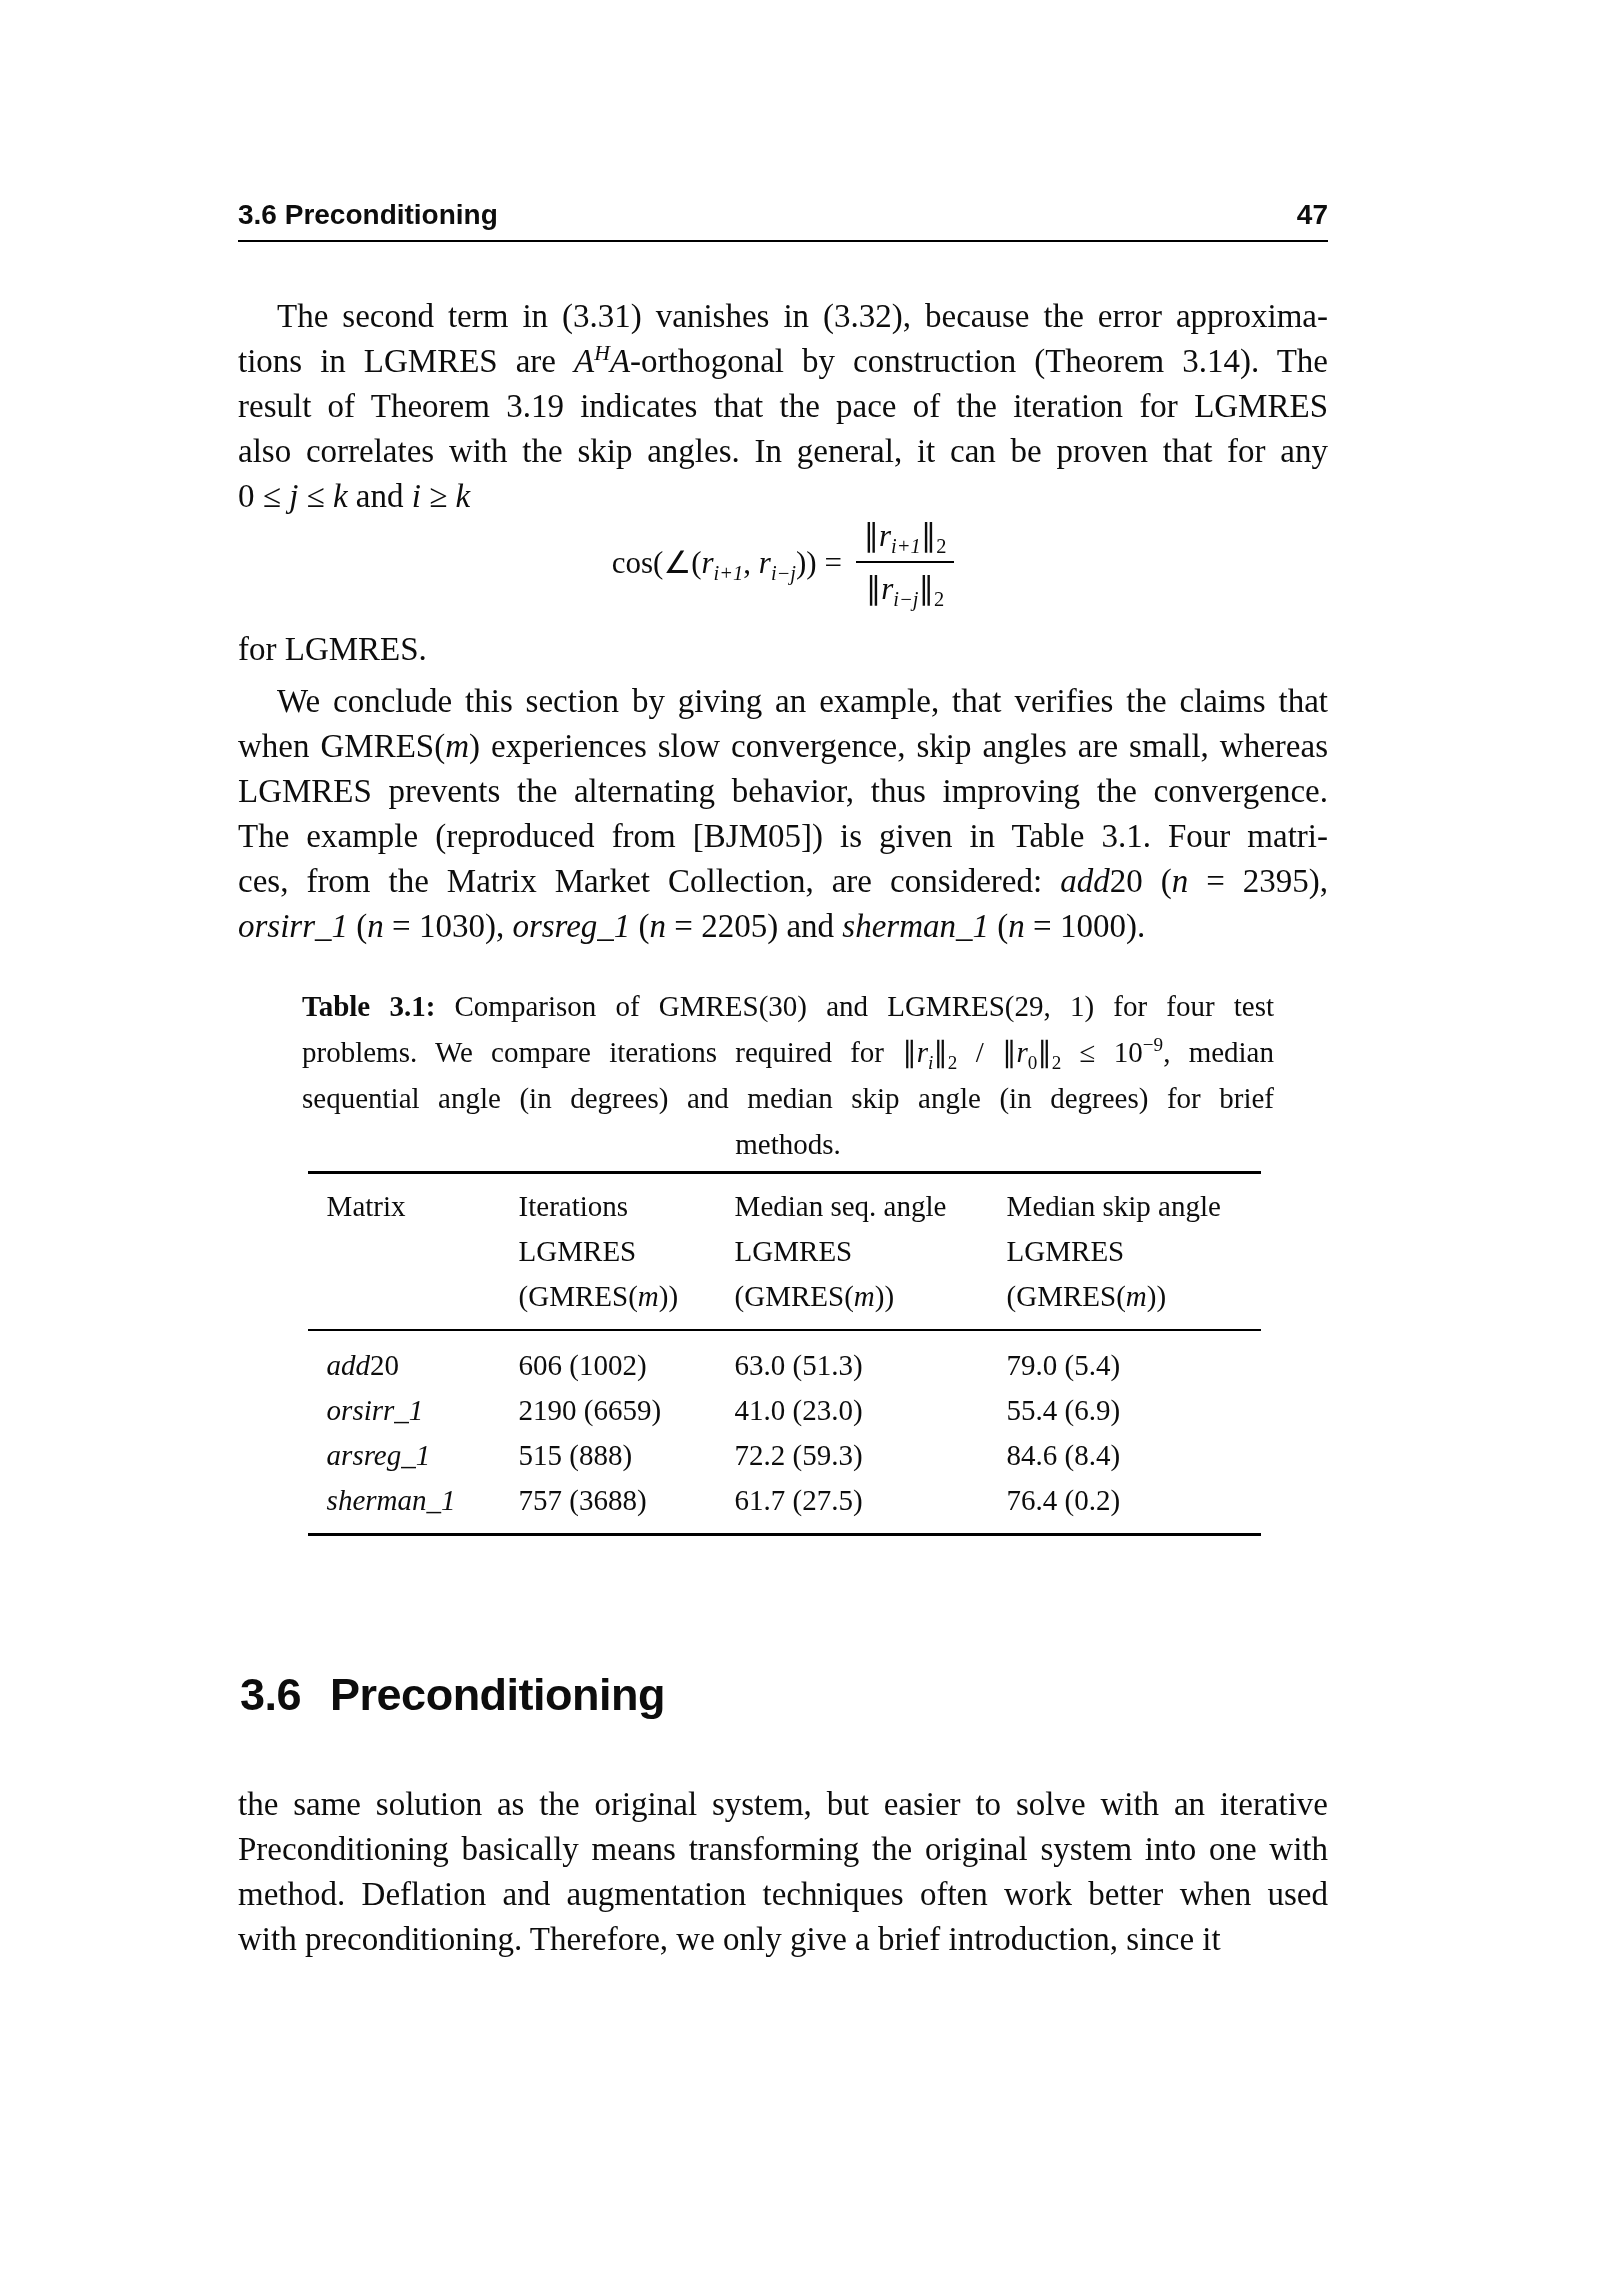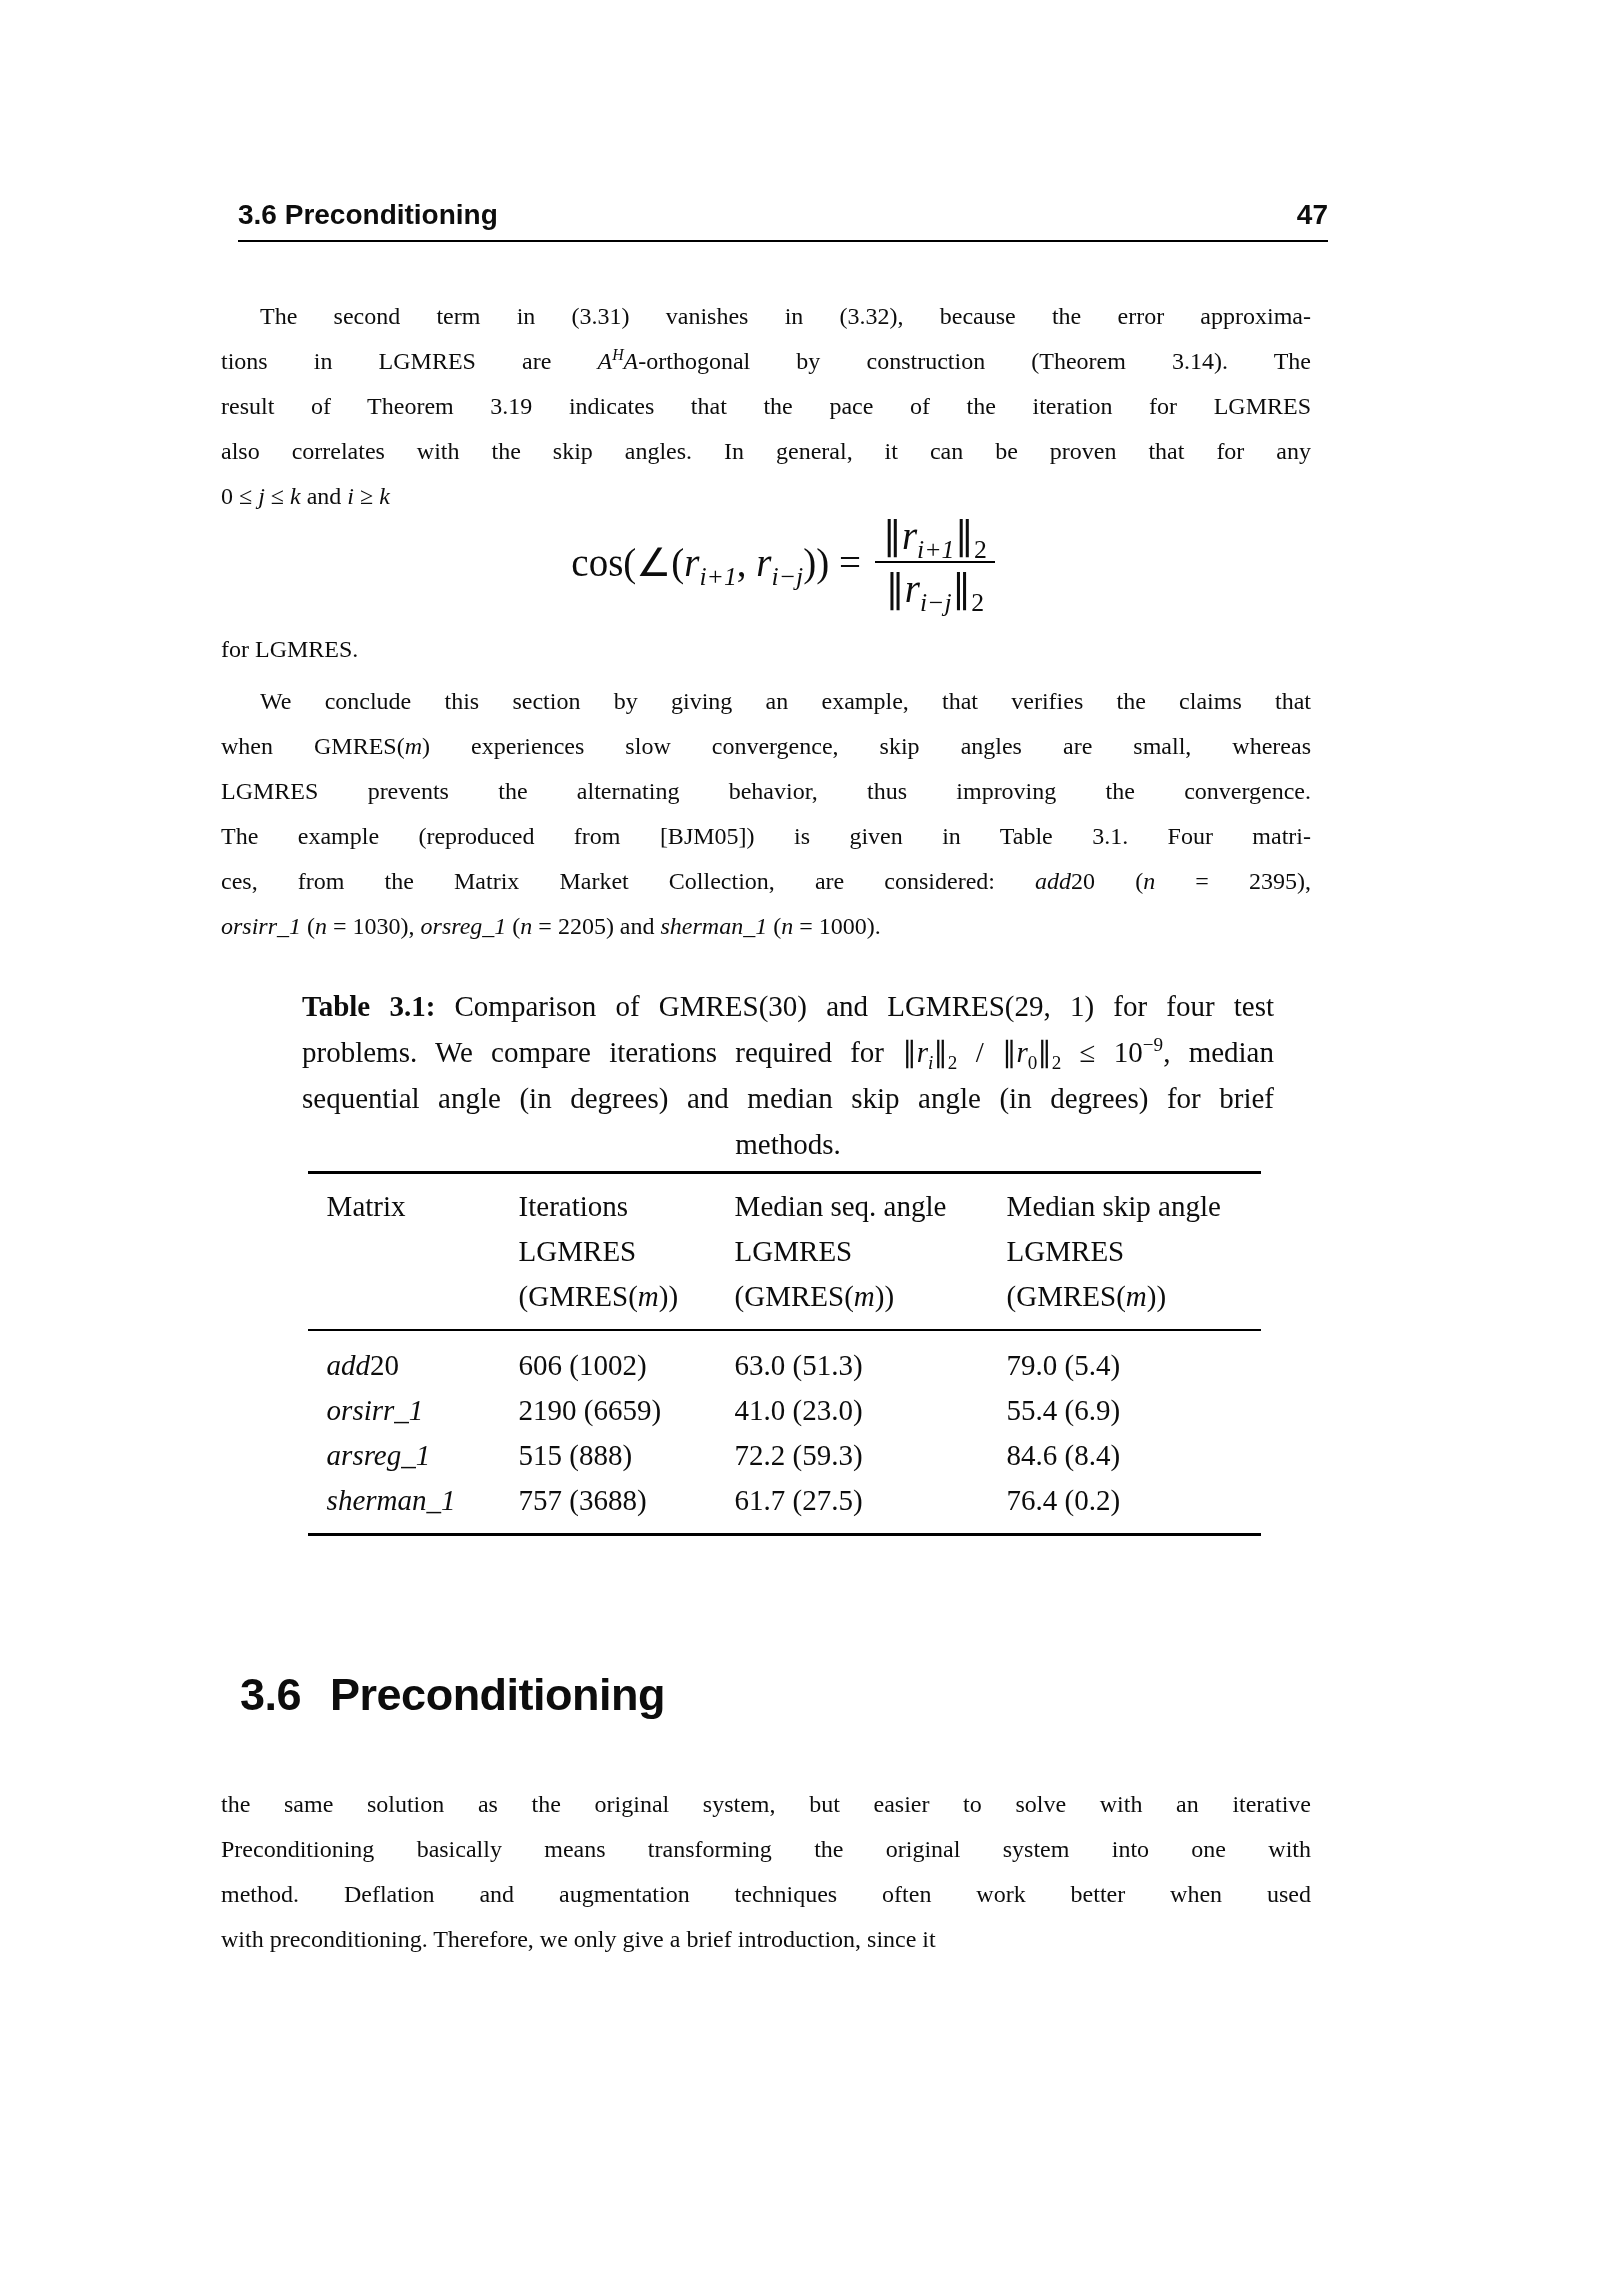--- a/index.html
+++ b/index.html
@@ -16,40 +16,40 @@
   .runhead {
     position:absolute; left:238px; top:198px; width:1090px;
     display:flex; justify-content:space-between; align-items:flex-end;
     font-family:"Liberation Sans", sans-serif;
     font-weight:bold; font-size:28px; line-height:33px;
     padding-bottom:8.8px;
     border-bottom:2px solid #000;
   }
   
   .para {
-    position:absolute; left:221px; width:1090px;
-    font-size:24px; line-height:45px;
+    position:absolute; left:238px; width:1090px;
+    font-size:33px; line-height:45px;
   }
   .p1 { top:294px; }
   .p-forlg { top:627px; }
   .p2 { top:679px; }
   .p3 { top:1782px; }
   .tline { text-align:left; white-space:normal; }
   .jline { text-align:justify; text-align-last:justify; }
   .ind { text-indent:39px; }
   .center { text-align:center; text-align-last:center; }
   .i { font-style:italic; }
   .b { font-weight:bold; }
   .sup { vertical-align:super; font-size:66%; line-height:0; }
   .sub { vertical-align:sub; font-size:66%; line-height:0; }
   
   .eq {
     position:absolute; left:238px; top:510px; width:1090px;
     display:flex; justify-content:center; align-items:center;
-    font-size:39px; gap:13.7px;
+    font-size:31px; gap:13.7px;
   }
   .frac { display:inline-flex; flex-direction:column; align-items:center; }
   .frac .num, .frac .den { padding:2px 7.8px; line-height:47px; white-space:nowrap; }
   .frac .num { border-bottom:2px solid #000; }
   
   .caption {
     position:absolute; left:302px; top:983px; width:972px;
     font-size:29px; line-height:46px;
   }
   

